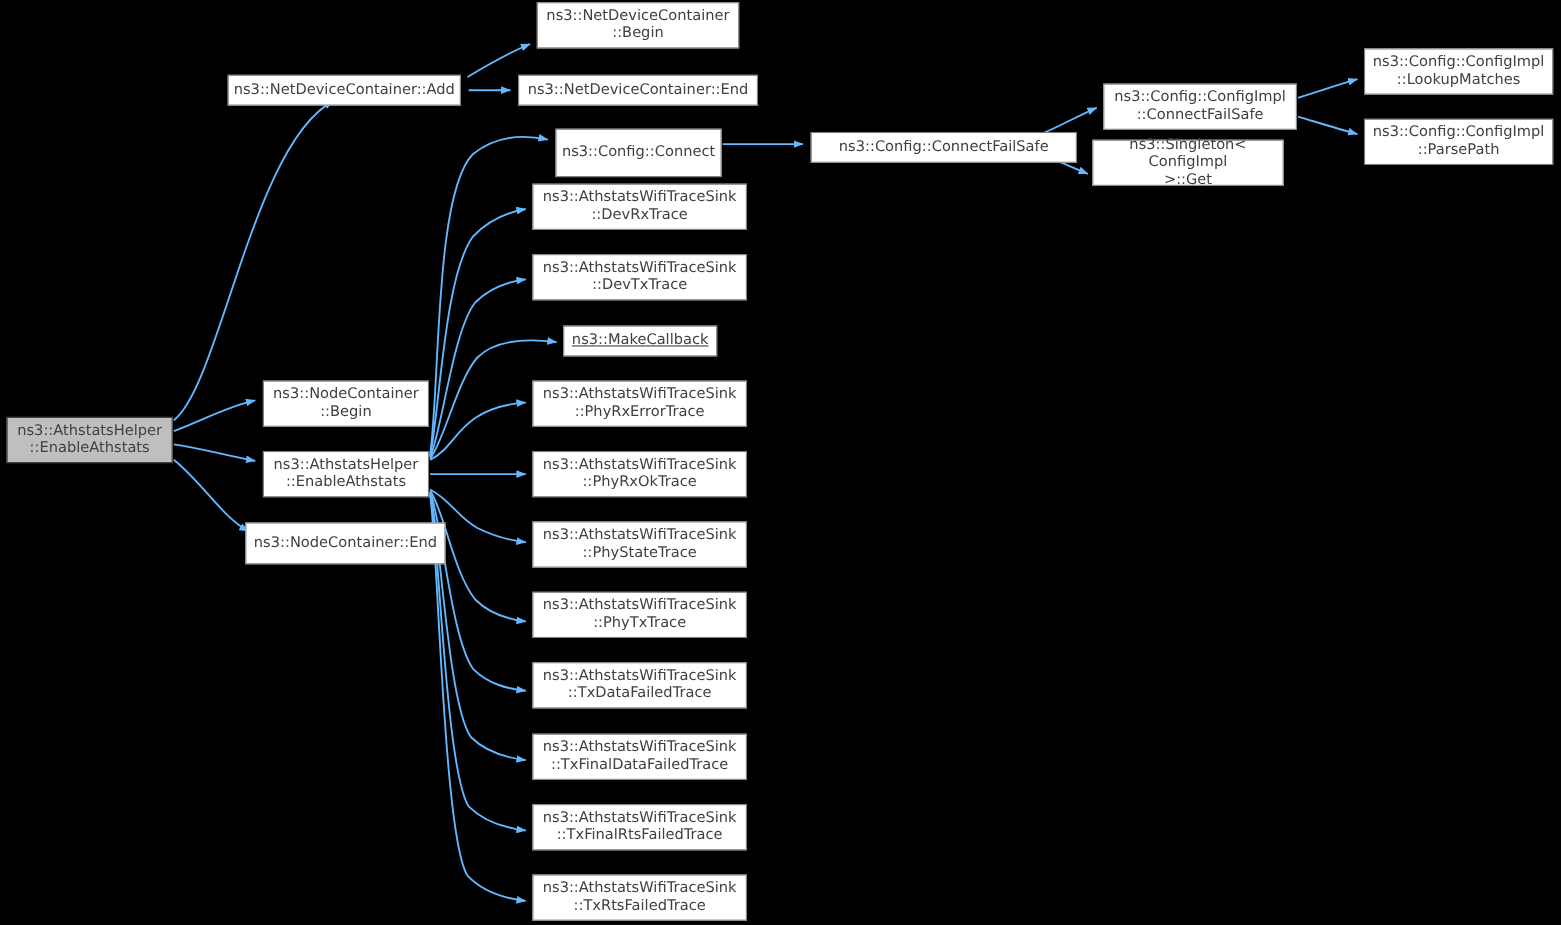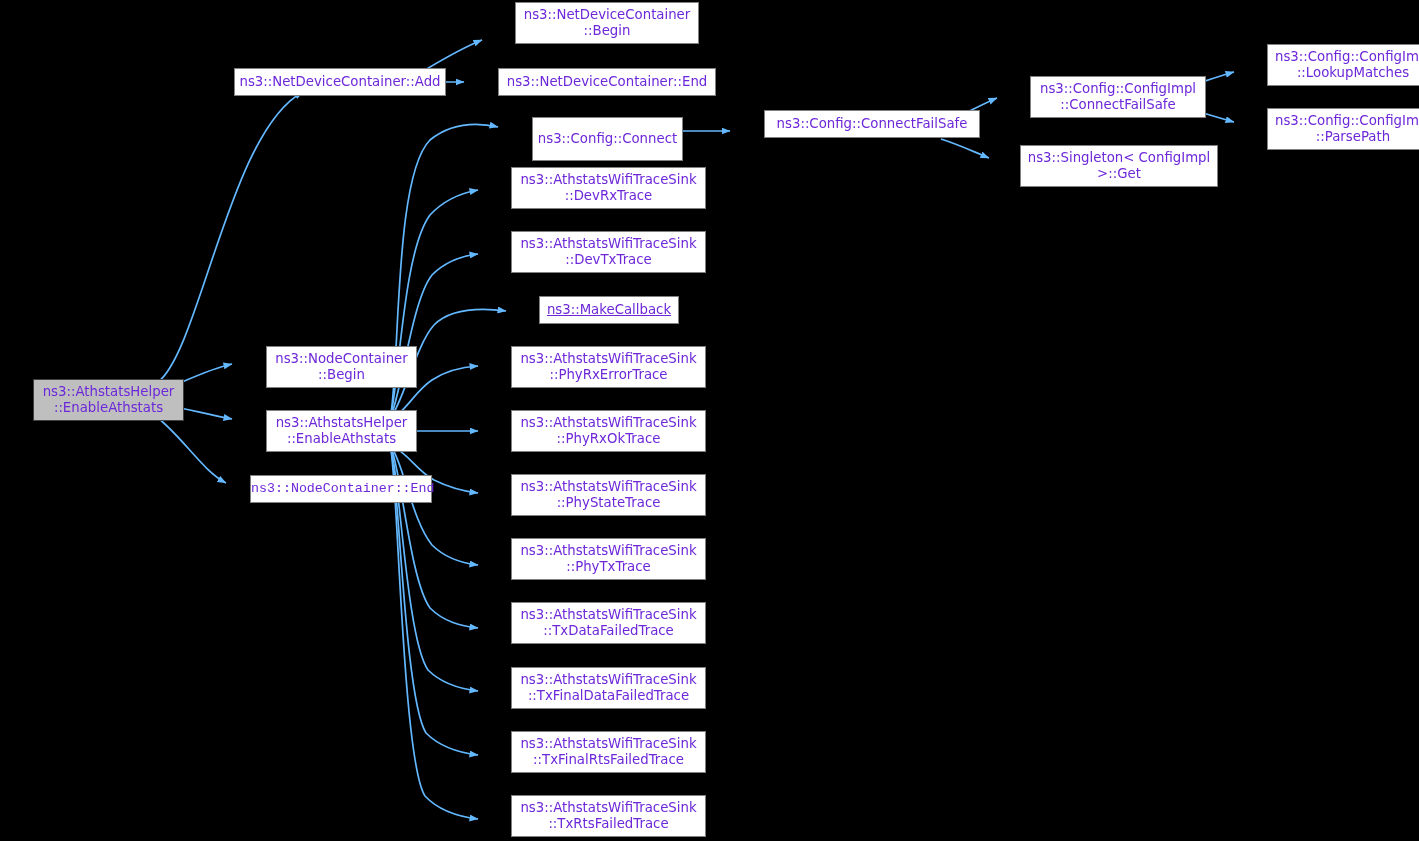--- a/index.html
+++ b/index.html
@@ -24,27 +24,26 @@
   }
   .node {
     position: absolute;
     box-sizing: border-box;
     background: #ffffff;
     border: 1px solid #808080;
     display: flex;
     align-items: center;
     justify-content: center;
     text-align: center;
-    color: #6d28d9;
+    color: #404040;
     font-size: 13.3px;
     line-height: 16px;
     letter-spacing: 0px;
     white-space: pre-line;
     z-index: 5;
-    margin-left: 27px;
   }
   .node.highlight {
     background: #bfbfbf;
     border: 1px solid #404040;
   }
   .node-label {
     display: block;
     width: 100%;
     white-space: pre-line;
   }
@@ -88,43 +87,43 @@
   </svg>
 
   <div id="nodes-layer">
       <div class="node highlight" style="left: 6px; top: 379px; width: 151px; height: 42px;"><span class="node-label">ns3::AthstatsHelper
 ::EnableAthstats</span></div>
       <div class="node" style="left: 207px; top: 68px; width: 212px; height: 28px;"><span class="node-label">ns3::NetDeviceContainer::Add</span></div>
       <div class="node" style="left: 488px; top: 2px; width: 184px; height: 42px;"><span class="node-label">ns3::NetDeviceContainer
 ::Begin</span></div>
       <div class="node" style="left: 471px; top: 68px; width: 218px; height: 28px;"><span class="node-label">ns3::NetDeviceContainer::End</span></div>
       <div class="node" style="left: 505px; top: 117px; width: 151px; height: 44px;"><span class="node-label">ns3::Config::Connect</span></div>
-      <div class="node" style="left: 737px; top: 110px; width: 216px; height: 28px;"><span class="node-label">ns3::Config::ConnectFailSafe</span></div>
+      <div class="node" style="left: 737px; top: 120px; width: 242px; height: 28px;"><span class="node-label">ns3::Config::ConnectFailSafe</span></div>
       <div class="node" style="left: 1003px; top: 76px; width: 176px; height: 42px;"><span class="node-label">ns3::Config::ConfigImpl
 ::ConnectFailSafe</span></div>
-      <div class="node" style="left: 993px; top: 145px; width: 198px; height: 42px;"><span class="node-label">ns3::Singleton&lt; ConfigImpl
+      <div class="node" style="left: 993px; top: 127px; width: 174px; height: 42px;"><span class="node-label">ns3::Singleton&lt; ConfigImpl
 &gt;::Get</span></div>
       <div class="node" style="left: 1240px; top: 44px; width: 172px; height: 42px;"><span class="node-label">ns3::Config::ConfigImpl
 ::LookupMatches</span></div>
       <div class="node" style="left: 1240px; top: 108px; width: 172px; height: 42px;"><span class="node-label">ns3::Config::ConfigImpl
 ::ParsePath</span></div>
       <div class="node" style="left: 484px; top: 167px; width: 195px; height: 42px;"><span class="node-label">ns3::AthstatsWifiTraceSink
 ::DevRxTrace</span></div>
       <div class="node" style="left: 484px; top: 231px; width: 195px; height: 42px;"><span class="node-label">ns3::AthstatsWifiTraceSink
 ::DevTxTrace</span></div>
       <div class="node" style="left: 512px; top: 296px; width: 140px; height: 28px; text-decoration: underline;"><span class="node-label">ns3::MakeCallback</span></div>
       <div class="node" style="left: 239px; top: 346px; width: 151px; height: 42px;"><span class="node-label">ns3::NodeContainer
 ::Begin</span></div>
       <div class="node" style="left: 484px; top: 346px; width: 195px; height: 42px;"><span class="node-label">ns3::AthstatsWifiTraceSink
 ::PhyRxErrorTrace</span></div>
       <div class="node" style="left: 239px; top: 410px; width: 151px; height: 42px;"><span class="node-label">ns3::AthstatsHelper
 ::EnableAthstats</span></div>
       <div class="node" style="left: 484px; top: 410px; width: 195px; height: 42px;"><span class="node-label">ns3::AthstatsWifiTraceSink
 ::PhyRxOkTrace</span></div>
-      <div class="node" style="left: 223px; top: 475px; width: 182px; height: 28px; font-family: Liberation Mono, monospace;"><span class="node-label">ns3::NodeContainer::End</span></div>
+      <div class="node" style="left: 223px; top: 475px; width: 182px; height: 38px;"><span class="node-label">ns3::NodeContainer::End</span></div>
       <div class="node" style="left: 484px; top: 474px; width: 195px; height: 42px;"><span class="node-label">ns3::AthstatsWifiTraceSink
 ::PhyStateTrace</span></div>
       <div class="node" style="left: 484px; top: 538px; width: 195px; height: 42px;"><span class="node-label">ns3::AthstatsWifiTraceSink
 ::PhyTxTrace</span></div>
       <div class="node" style="left: 484px; top: 602px; width: 195px; height: 42px;"><span class="node-label">ns3::AthstatsWifiTraceSink
 ::TxDataFailedTrace</span></div>
       <div class="node" style="left: 484px; top: 667px; width: 195px; height: 42px;"><span class="node-label">ns3::AthstatsWifiTraceSink
 ::TxFinalDataFailedTrace</span></div>
       <div class="node" style="left: 484px; top: 731px; width: 195px; height: 42px;"><span class="node-label">ns3::AthstatsWifiTraceSink
 ::TxFinalRtsFailedTrace</span></div>

